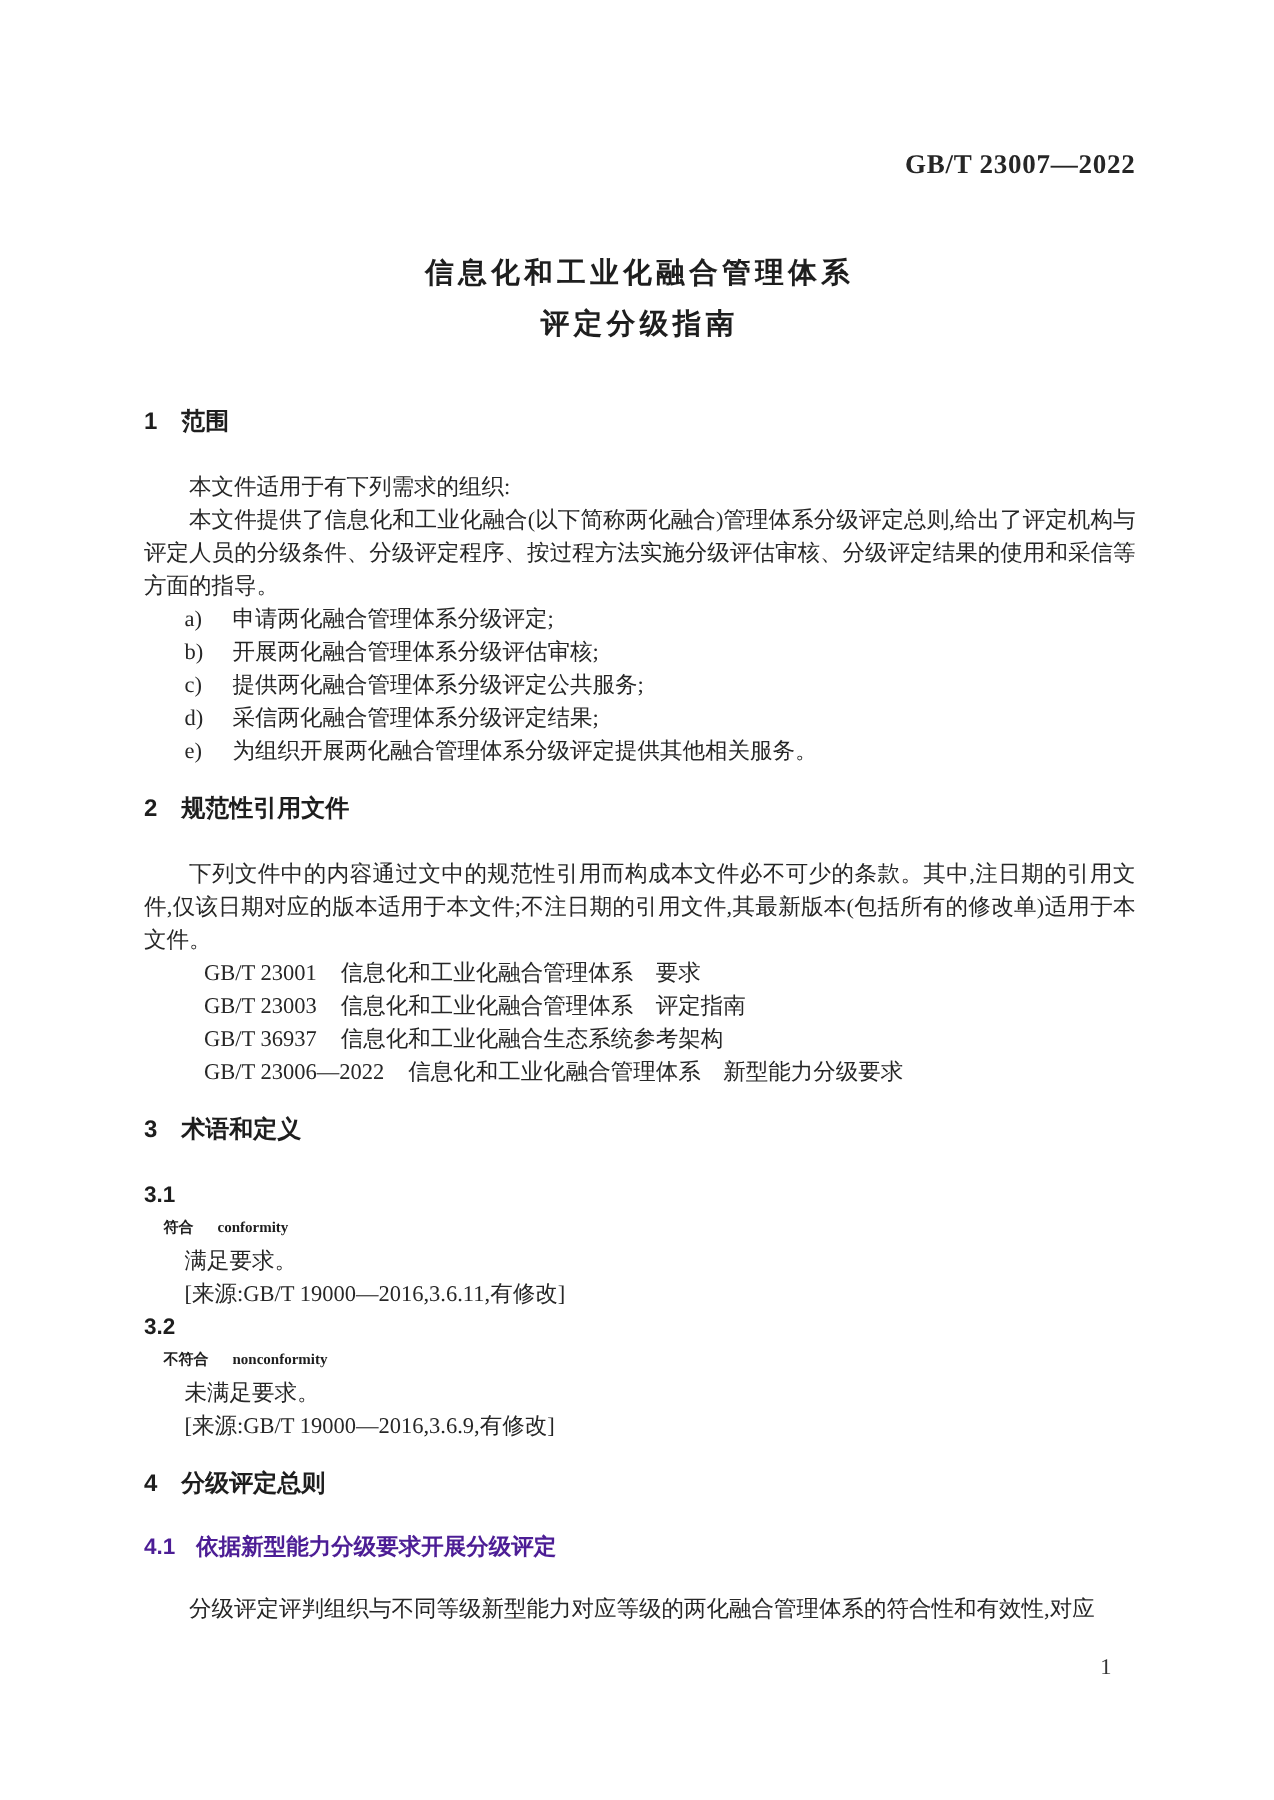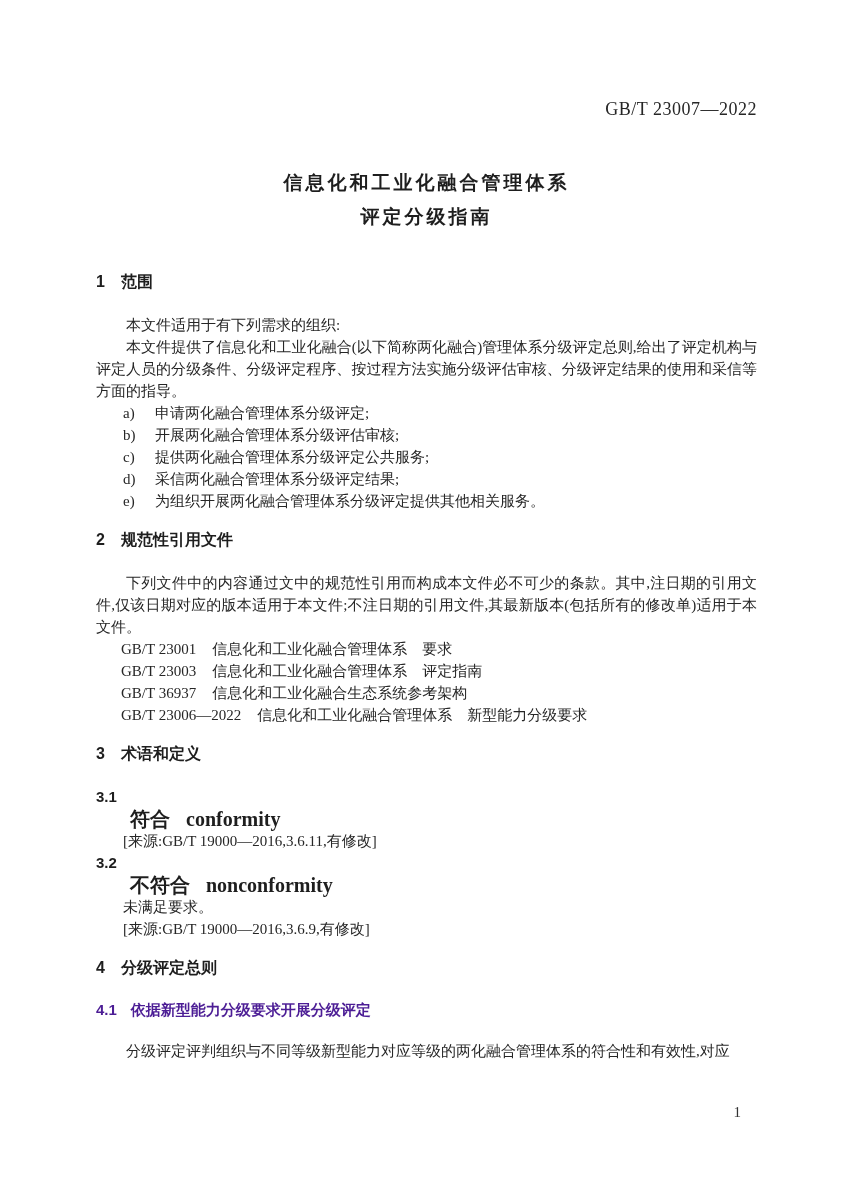--- a/index.html
+++ b/index.html
@@ -16,21 +16,21 @@
     position: absolute;
     left: 96px;
     right: 92px;
     top: 0;
   }
   .std-code {
     margin-top: 100px;
     text-align: right;
     font-size: 18px;
     line-height: 18px;
-    font-weight: normal;
+    font-weight: bold;
     letter-spacing: 0.5px;
     font-family: "Liberation Serif", "DejaVu Serif", serif;
   }
   .doc-title {
     margin-top: 48px;
     text-align: center;
     font-family: "Liberation Sans", "DejaVu Sans", sans-serif;
     font-weight: bold;
     font-size: 19px;
     line-height: 34px;
@@ -67,34 +67,34 @@
     font-size: 15px;
     line-height: 22px;
     margin-left: 27px;
     display: flex;
   }
   .list-item .marker { width: 32px; flex: 0 0 32px; }
   .list-item .li-text { flex: 1; }
   .ref-line {
     font-size: 15px;
     line-height: 22px;
-    margin-left: 25px;
+    margin-left: 40px;
   }
   .ref-line .ref-code { margin-right: 16px; }
   .term-id {
     font-size: 15px;
     line-height: 22px;
     font-family: "Liberation Sans", "DejaVu Sans", sans-serif;
     font-weight: bold;
     color: #1e1e1e;
   }
   .term-line {
-    font-size: 20px;
+    font-size: 10px;
     line-height: 22px;
-    margin-left: 34px;
+    margin-left: 13px;
     font-weight: bold;
     color: #1e1e1e;
   }
   .term-line .term-zh { font-family: "Liberation Sans", "DejaVu Sans", sans-serif; margin-right: 16px; }
   .term-line .term-en { font-family: "Liberation Serif", "DejaVu Serif", serif; }
   .term-def, .term-source {
     font-size: 15px;
     line-height: 22px;
     margin-left: 27px;
   }
@@ -163,20 +163,21 @@
       <span class="ref-code">GB/T 23006—2022</span><span>信息化和工业化融合管理体系　新型能力分级要求</span>
     </div>
 
     <div class="sec-heading">
       <span class="sec-num">3</span><span>术语和定义</span>
     </div>
     <div class="term-id">3.1</div>
     <div class="term-line">
       <span class="term-zh">符合</span><span class="term-en">conformity</span>
     </div>
+    <div class="term-def">满足要求。</div>
     <div class="term-source">[来源:GB/T 19000—2016,3.6.11,有修改]</div>
     <div class="term-id">3.2</div>
     <div class="term-line">
       <span class="term-zh">不符合</span><span class="term-en">nonconformity</span>
     </div>
     <div class="term-def">未满足要求。</div>
     <div class="term-source">[来源:GB/T 19000—2016,3.6.9,有修改]</div>
 
     <div class="sec-heading">
       <span class="sec-num">4</span><span>分级评定总则</span>

